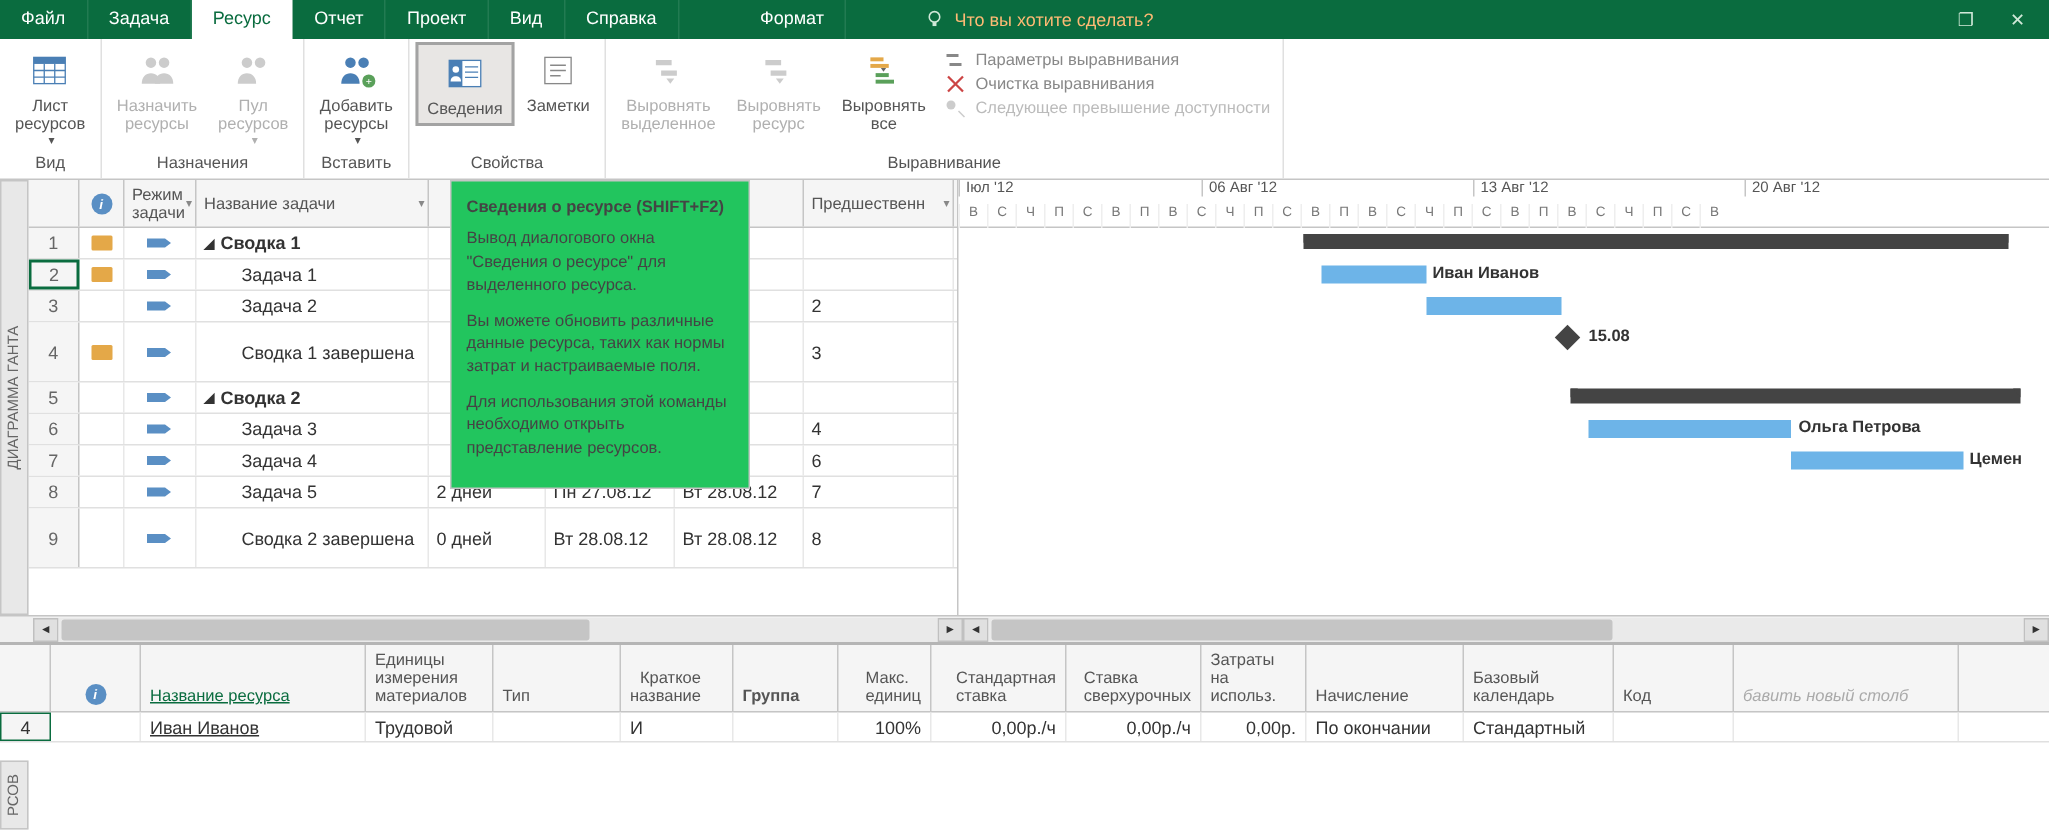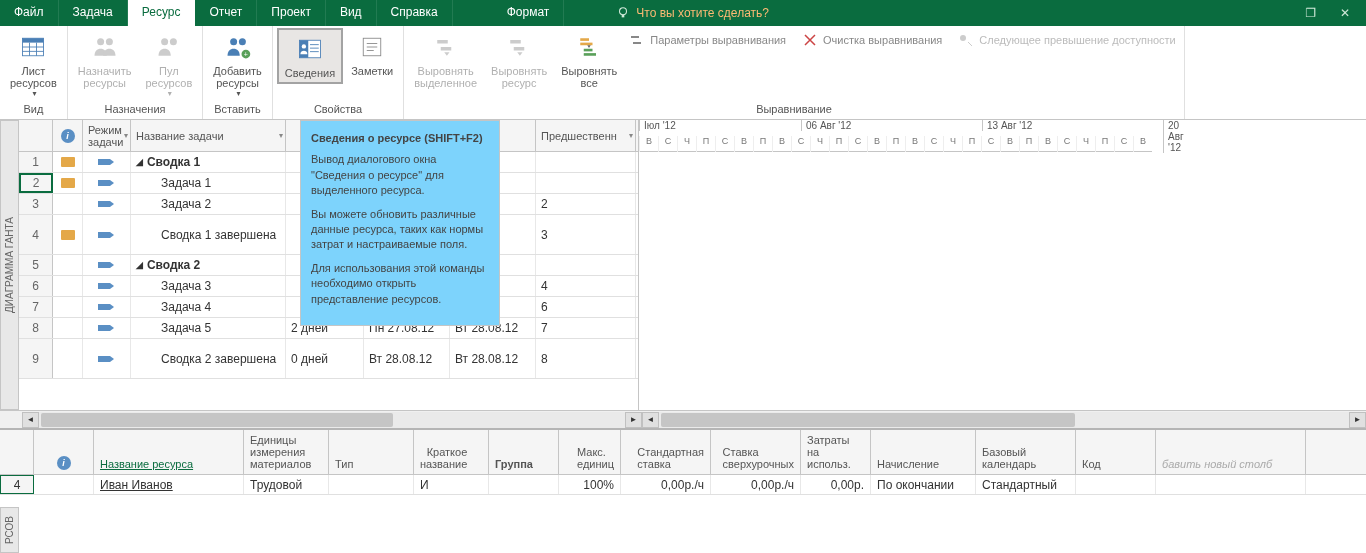--- a/index.html
+++ b/index.html
@@ -18,21 +18,21 @@
 .ribbon-group { display: flex; flex-direction: column; border-right: 1px solid #e0e0e0; padding: 2px 4px; }
 .ribbon-group-content { display: flex; flex: 1; gap: 2px; align-items: flex-start; }
 .ribbon-group-label { text-align: center; font-size: 11px; color: #555; padding: 2px 0; }
 .ribbon-btn { display: flex; flex-direction: column; align-items: center; padding: 3px 6px; cursor: pointer; color: #555; font-size: 11px; text-align: center; min-width: 50px; }
 .ribbon-btn.large { min-width: 58px; }
 .ribbon-btn.disabled { color: #b0b0b0; }
 .ribbon-btn.highlighted { border: 2px solid #a3a3a3; background: #e8e6e4; }
 .ribbon-icon { width: 32px; height: 32px; margin-bottom: 2px; display: flex; align-items: center; justify-content: center; }
 .ribbon-icon svg { width: 28px; height: 28px; }
 .ribbon-dropdown-arrow { font-size: 8px; margin-left: 2px; }
-.ribbon-link-group { display: flex; flex-direction: row; gap: 16px; padding: 4px; }
+.ribbon-link-group { display: flex; flex-direction: column; gap: 0; padding: 4px; }
 .ribbon-link { display: flex; align-items: center; gap: 5px; font-size: 11px; color: #888; cursor: pointer; }
 .ribbon-link-icon { width: 16px; height: 16px; }
 
 .workspace { display: flex; height: 290px; position: relative; }
 .vtab { writing-mode: vertical-lr; transform: rotate(180deg); background: #e8e8e8; padding: 8px 3px; font-size: 10px; color: #666; text-align: center; border: 1px solid #c5c5c5; }
 
 .task-grid { display: flex; flex-direction: column; width: 620px; border-right: 1px solid #c5c5c5; }
 .grid-header { display: flex; height: 32px; background: #f5f5f5; border-bottom: 1px solid #c5c5c5; }
 .gh-cell { border-right: 1px solid #c5c5c5; padding: 3px 5px; font-size: 11px; color: #555; display: flex; align-items: center; position: relative; }
 .gh-cell .dd { position: absolute; right: 2px; font-size: 8px; color: #888; }
@@ -57,25 +57,25 @@
 .gr-start { width: 86px; }
 .gr-end { width: 86px; }
 .gr-pred { width: 100px; }
 .gr-name.bold { font-weight: bold; }
 .gr-name.indent1 { padding-left: 30px; }
 .summary-icon { margin-right: 4px; font-size: 9px; }
 .grid-row.selected .gr-index { border: 2px solid #0a6c3f; }
 .mode-icon { width: 18px; height: 12px; }
 .info-cb { width: 14px; height: 10px; background: #e4a848; border-radius: 1px; }
 
-.tooltip-overlay { position: absolute; left: 300px; top: 0; width: 200px; background: #7dd3fc; border: 1px solid #c5c5c5; padding: 10px; z-index: 100; font-size: 11px; color: #444; line-height: 1.4; }
+.tooltip-overlay { position: absolute; left: 300px; top: 0; width: 200px; background: #22c55e; border: 1px solid #c5c5c5; padding: 10px; z-index: 100; font-size: 11px; color: #444; line-height: 1.4; }
 .tooltip-title { font-weight: bold; margin-bottom: 6px; }
 .tooltip-p { margin-bottom: 8px; }
 
-.gantt { flex: 1; display: flex; flex-direction: row; }
+.gantt { flex: 1; display: flex; flex-direction: column; }
 .gantt-header { height: 32px; border-bottom: 1px solid #c5c5c5; position: relative; background: #fff; }
 .gantt-timescale { display: flex; height: 16px; font-size: 10px; color: #555; }
 .gantt-week { border-left: 1px solid #c5c5c5; padding-left: 4px; }
 .gantt-days { display: flex; height: 16px; font-size: 9px; color: #777; }
 .gantt-day { width: 19px; text-align: center; border-left: 1px solid #eee; }
 .gantt-body { flex: 1; position: relative; }
 .gantt-row { height: 21px; position: relative; }
 .gantt-row.double { height: 40px; }
 .gantt-bar { position: absolute; height: 12px; top: 4px; background: #6db4e8; }
 .gantt-bar.summary { height: 10px; background: #444; }

